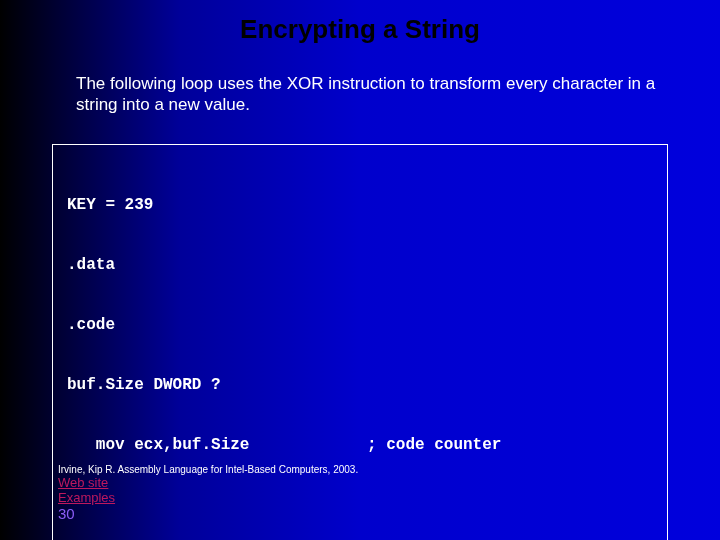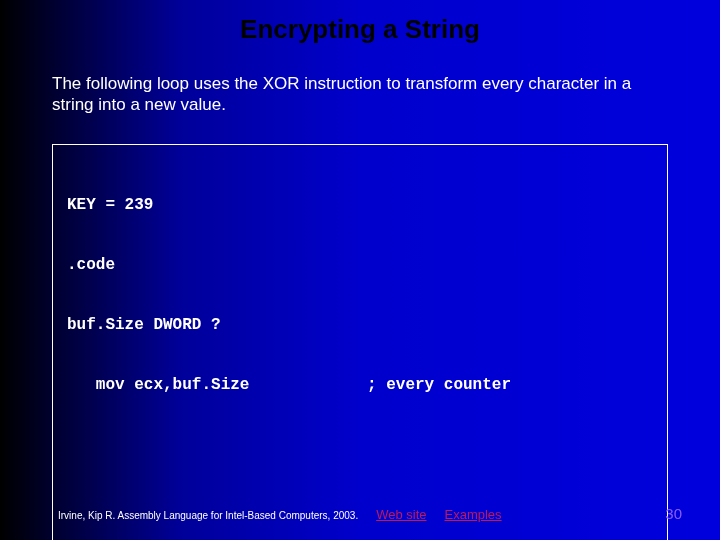--- a/index.html
+++ b/index.html
@@ -17,20 +17,21 @@
     padding-top: 14px;
     padding-bottom: 10px;
   }
   .content {
     padding: 18px 52px 0 52px;
   }
   .intro {
     color: #ffffff;
     font-size: 17px;
     line-height: 1.25;
+    margin-left: 24px;
   }
   .code-box {
     border: 1.5px solid #ffffff;
     margin-top: 28px;
     padding: 10px 14px 12px 14px;
     font-family: "Courier New", Courier, monospace;
     font-size: 16px;
     font-weight: bold;
     color: #ffffff;
     line-height: 1.25;
@@ -41,20 +42,21 @@
   .code-right { }
   .footer {
     position: absolute;
     bottom: 18px;
     left: 0;
     right: 0;
     padding: 0 38px 0 58px;
     display: flex;
     align-items: baseline;
     color: #ffffff;
+    flex-direction: column;
   }
   .citation {
     font-size: 10px;
     color: #ffffff;
     flex-shrink: 0;
     margin-right: 18px;
   }
   .footer-link {
     font-size: 13px;
     color: #be185d;
@@ -71,23 +73,24 @@
 </head>
 <body>
 
 <h1 class="title">Encrypting a String</h1>
 
 <div class="content">
   <p class="intro">The following loop uses the XOR instruction to transform every character in a string into a new value.</p>
 
   <div class="code-box">
     <div class="code-line"><span class="code-left">KEY = 239</span><span class="code-right"></span></div>
+    <div class="code-line"><span class="code-left">.data</span><span class="code-right"></span></div>
     <div class="code-line"><span class="code-left">.code</span><span class="code-right"></span></div>
     <div class="code-line"><span class="code-left">buf.Size DWORD ?</span><span class="code-right"></span></div>
-    <div class="code-line"><span class="code-left">   mov ecx,buf.Size</span><span class="code-right">; every counter</span></div>
+    <div class="code-line"><span class="code-left">   mov ecx,buf.Size</span><span class="code-right">; code counter</span></div>
     
     
     
     
     
   </div>
 </div>
 
 <div class="footer">
   <span class="citation">Irvine, Kip R. Assembly Language for Intel-Based Computers, 2003.</span>

